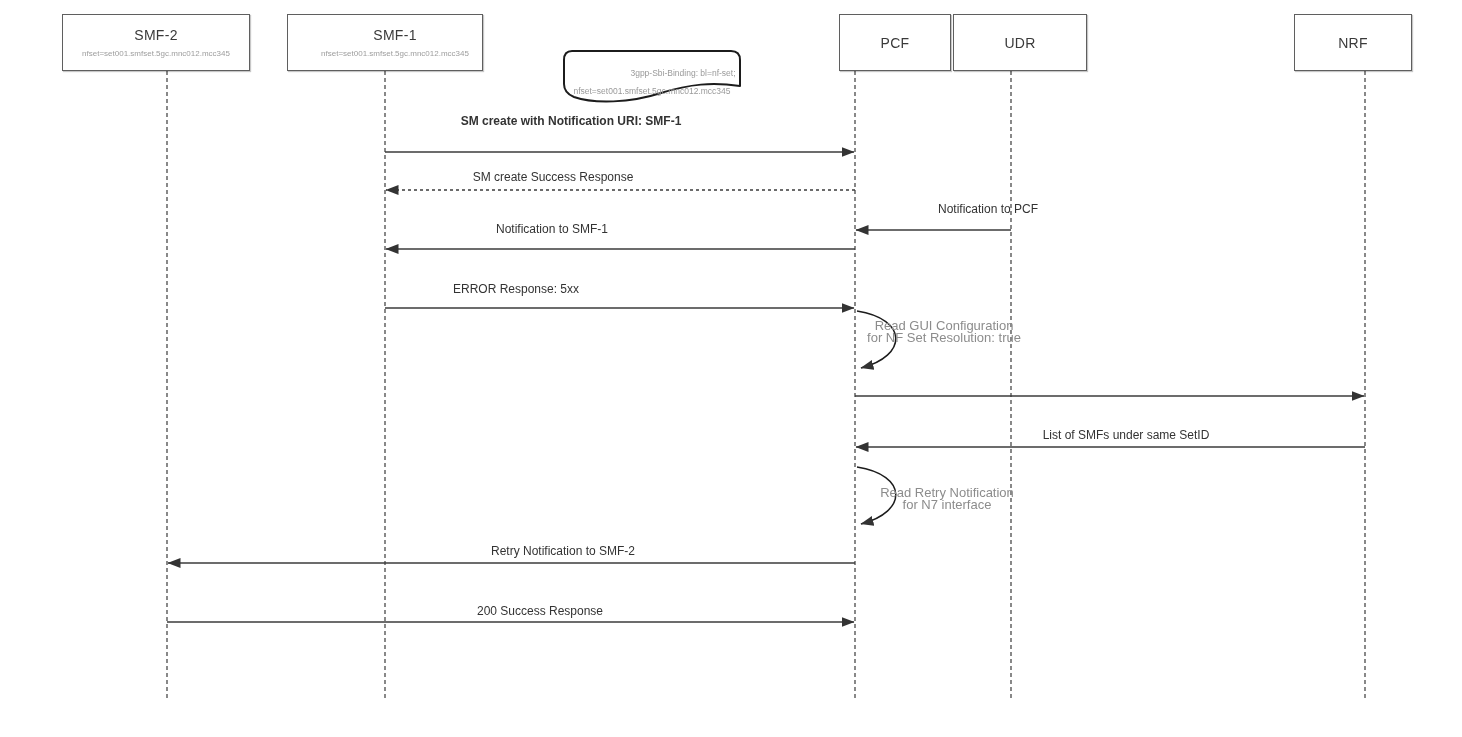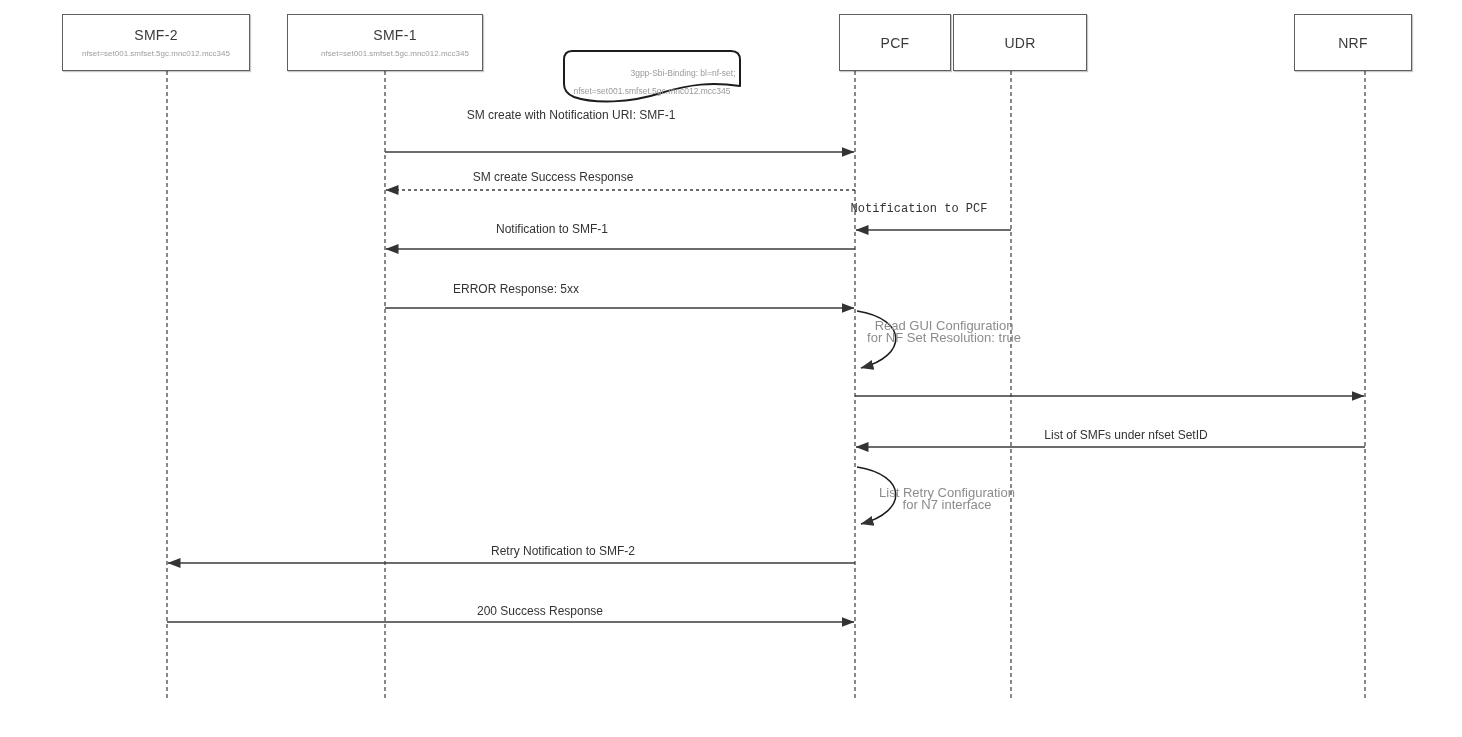--- a/index.html
+++ b/index.html
@@ -79,35 +79,35 @@
   <div class="actor" style="left:953px; width:134px;">
     <div class="title">UDR</div>
   </div>
   <div class="actor" style="left:1294px; width:118px;">
     <div class="title">NRF</div>
   </div>
 
   <div class="note-text" style="left:652px; top:73px;margin-left:31px;">3gpp-Sbi-Binding: bl=nf-set;</div>
   <div class="note-text" style="left:652px; top:91px;">nfset=set001.smfset.5gc.mnc012.mcc345</div>
 
-  <div class="msg-label" style="left:571px; top:115px;">SM create with Notification URI: SMF-1</div>
+  <div class="msg-label" style="left:571px; top:121px;font-weight:bold;">SM create with Notification URI: SMF-1</div>
   <div class="msg-label" style="left:553px; top:177px;">SM create Success Response</div>
-  <div class="msg-label" style="left:919px; top:209px;font-family:Liberation Mono, monospace;">Notification to PCF</div>
+  <div class="msg-label" style="left:988px; top:209px;">Notification to PCF</div>
   <div class="msg-label" style="left:508px; top:229px;margin-left:44px;">Notification to SMF-1</div>
   <div class="msg-label" style="left:516px; top:289px;">ERROR Response: 5xx</div>
 
   <div class="loop-label" style="left:944px; top:332px;">
     <div>Read GUI Configuration</div>
     <div>for NF Set Resolution: true</div>
   </div>
 
 
-  <div class="msg-label" style="left:1126px; top:435px;">List of SMFs under nfset SetID</div>
+  <div class="msg-label" style="left:1126px; top:435px;">List of SMFs under same SetID</div>
 
   <div class="loop-label" style="left:947px; top:499px;">
-    <div>List Retry Configuration</div>
+    <div>Read Retry Notification</div>
     <div>for N7 interface</div>
   </div>
 
   <div class="msg-label" style="left:563px; top:551px;">Retry Notification to SMF-2</div>
   <div class="msg-label" style="left:540px; top:611px;">200 Success Response</div>
 
 </div>
 
 </body></html>

